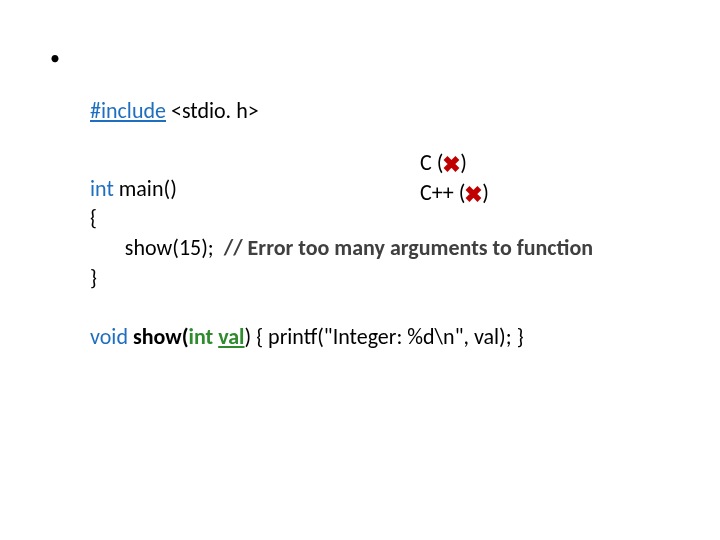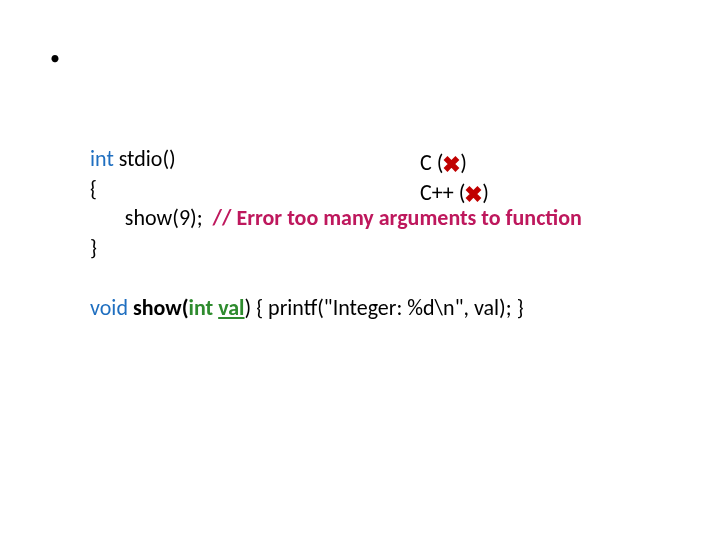--- a/index.html
+++ b/index.html
@@ -36,21 +36,21 @@
   .underline { text-decoration: underline; }
   .code-block {
     margin-left: 40px;
     font-size: 22px;
     line-height: 1.35;
     position: relative;
   }
   .code-line { white-space: pre; }
   .kw-blue { color: #1f6fc0; }
   .kw-green { color: #2e8b2e; font-weight: bold; }
-  .comment-red { color: #be185d; font-weight: bold; }
+  .comment-red { color: #404040; font-weight: bold; }
   .lang-box {
     position: absolute;
     left: 330px;
     top: 52px;
     font-size: 22px;
     line-height: 1.35;
   }
   .lang-row { white-space: nowrap; }
   .cross-icon {
     display: inline-block;
@@ -67,34 +67,35 @@
 <body>
 
 <div class="slide">
 
   <div class="bullet-line">
     <span class="bullet-dot">•</span>
   </div>
 
   <div class="code-block">
 
+    <div class="code-line"><span class="kw-blue underline">#include</span><span> &lt;stdio. h&gt;</span></div>
 
     <div class="spacer"></div>
 
 
     <div class="lang-box">
       <div class="lang-row"><span>C   (</span><span class="cross-icon">✖</span><span>)</span></div>
       <div class="lang-row"><span>C++ (</span><span class="cross-icon">✖</span><span>)</span></div>
     </div>
 
     <div class="spacer"></div>
 
-    <div class="code-line"><span class="kw-blue">int</span><span> stdio()</span></div>
+    <div class="code-line"><span class="kw-blue">int</span><span> main()</span></div>
     <div class="code-line">{</div>
-    <div class="code-line"><span>       show(9);  </span><span class="comment-red">// Error too many arguments to function</span></div>
+    <div class="code-line"><span>       show(15);  </span><span class="comment-red">// Error too many arguments to function</span></div>
     <div class="code-line">}</div>
 
     <div class="spacer"></div>
     <div class="spacer-sm"></div>
 
     <div class="code-line"><span class="kw-blue">void</span><span class="bold"> show(</span><span class="kw-green">int</span><span> </span><span class="kw-green underline">val</span><span>) { printf("Integer: %d\n", val); }</span></div>
 
   </div>
 
 </div>

